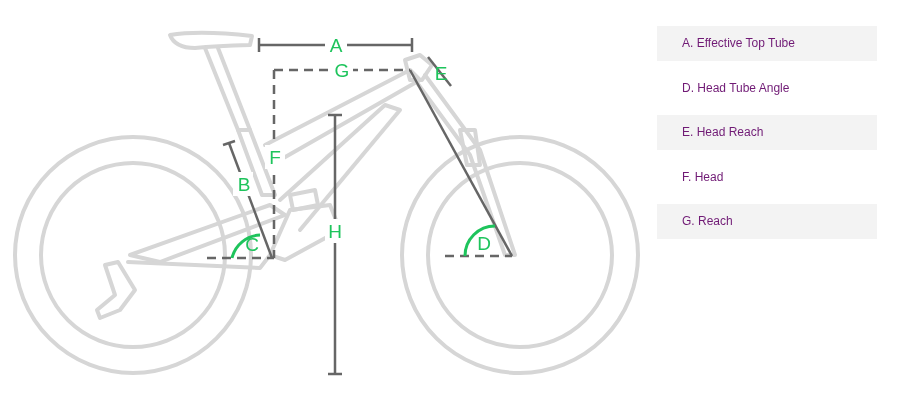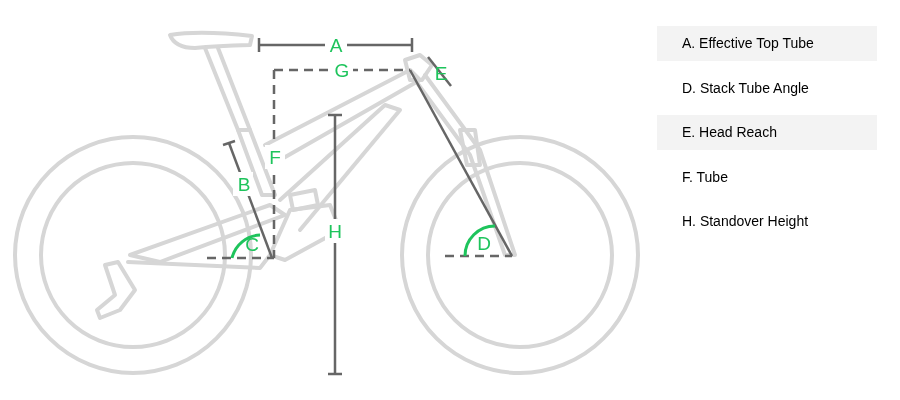--- a/index.html
+++ b/index.html
@@ -1,19 +1,19 @@
 <!DOCTYPE html>
 <html><head>
 <meta charset="utf-8">
 <style>
   html, body { margin:0; padding:0; background:#ffffff; }
   body { width:900px; height:400px; position:relative; overflow:hidden; font-family:"Liberation Sans", sans-serif; }
   #diagram { position:absolute; left:0; top:0; width:650px; height:400px; }
   .legend { position:absolute; left:657px; top:26px; width:220px; }
-  .legend-row { height:35px; line-height:35px; margin-bottom:9.5px; padding-left:25px; font-size:14px; color:#000000; }
+  .legend-row { height:35px; line-height:35px; margin-bottom:9.5px; padding-left:25px; font-size:12px; color:#701a75; }
   .legend-row.shade { background:#f3f3f3; }
   .lbl { font-family:"Liberation Sans", sans-serif; font-size:19px; fill:#1ec45c; }
   .frame { fill:none; stroke:#d6d6d6; stroke-width:4; stroke-linecap:round; stroke-linejoin:round; }
   .meas { stroke:#666; stroke-width:2.5; fill:none; }
   .dash { stroke:#666; stroke-width:2.5; fill:none; stroke-dasharray:9 6; }
   .arc { stroke:#1ec45c; stroke-width:3; fill:none; }
 </style>
 </head>
 <body>
 
@@ -87,17 +87,17 @@
     <text class="lbl" x="244" y="191" text-anchor="middle">B</text>
     <text class="lbl" x="252" y="251" text-anchor="middle">C</text>
     <rect x="325" y="219" width="22" height="24" fill="#fff"></rect>
     <text class="lbl" x="335" y="238" text-anchor="middle">H</text>
     <text class="lbl" x="484" y="250" text-anchor="middle">D</text>
   </g>
 </svg>
 
 <div class="legend">
   <div class="legend-row shade">A. Effective Top Tube</div>
-  <div class="legend-row">D. Stack Tube Angle</div>
+  <div class="legend-row">D. Head Tube Angle</div>
   <div class="legend-row shade">E. Head Reach</div>
-  <div class="legend-row">F. Tube</div>
-  <div class="legend-row">H. Standover Height</div>
+  <div class="legend-row">F. Head</div>
+  <div class="legend-row shade">G. Reach</div>
 </div>
 
 </body></html>

